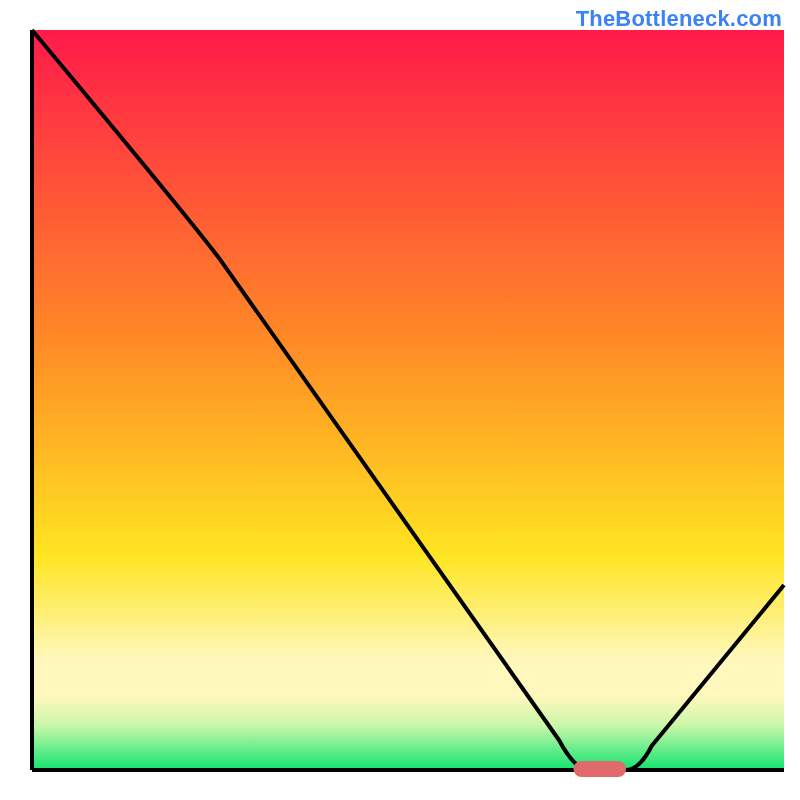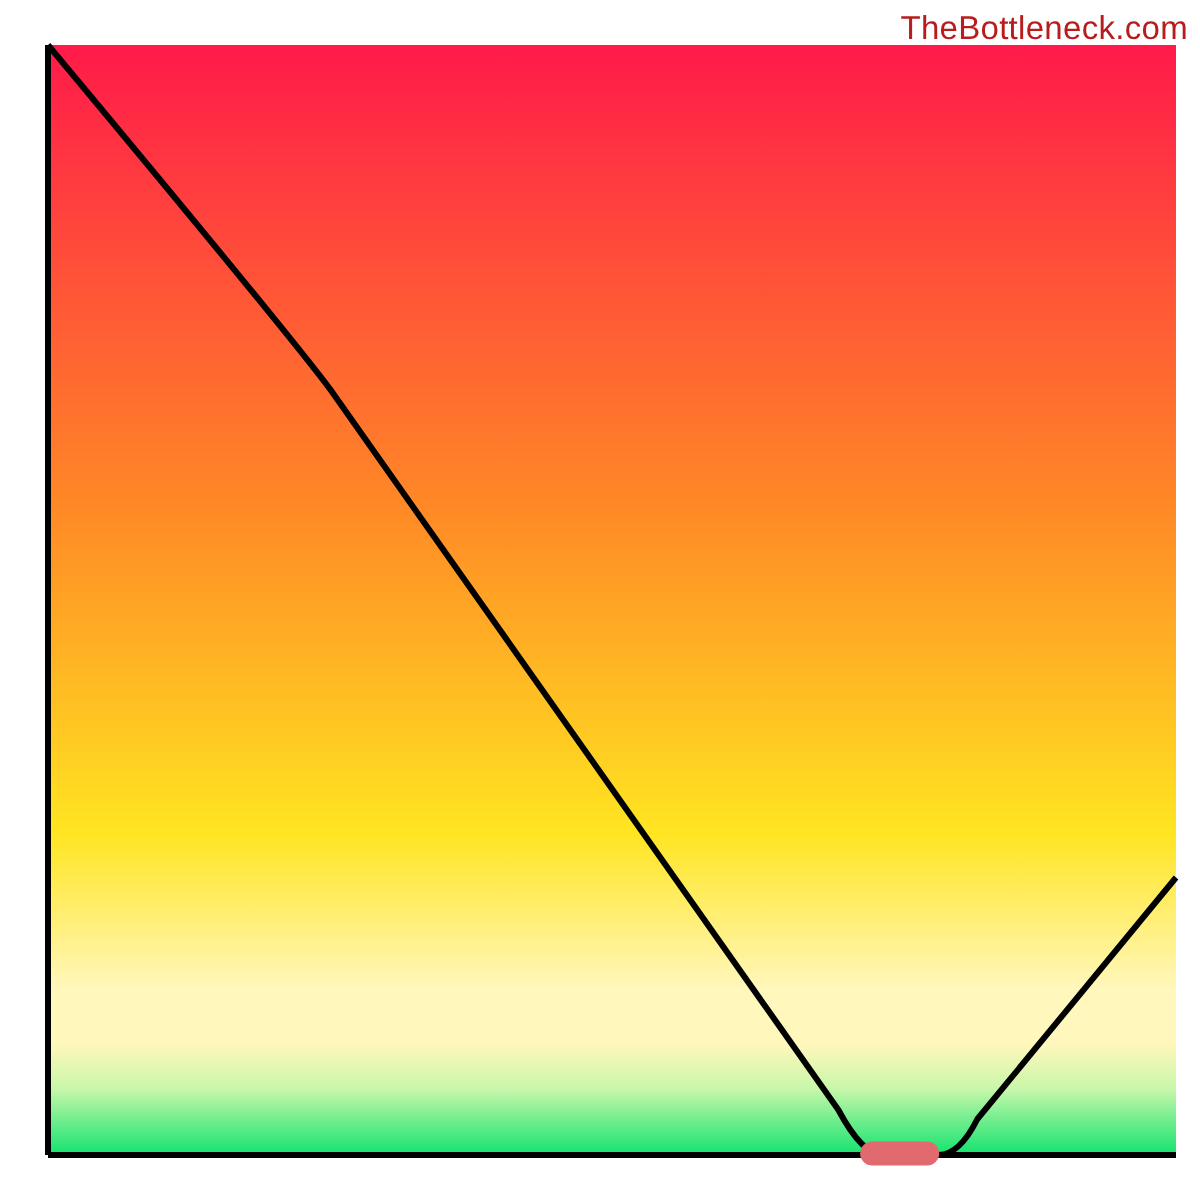--- a/index.html
+++ b/index.html
@@ -11,24 +11,24 @@
     font-family: Arial, Helvetica, sans-serif;
   }
   .chart-container {
     position: relative;
     width: 800px;
     height: 800px;
   }
   .watermark {
     position: absolute;
     top: 6px;
-    right: 8px;
+    right: 18px;
     font-size: 22px;
-    font-weight: 400;
-    color: #b91c1c;
+    font-weight: 700;
+    color: #3b82f6;
     letter-spacing: 0.2px;
     z-index: 5;
   }
   svg {
     position: absolute;
     left: 0;
     top: 0;
   }
 </style>
 </head>

